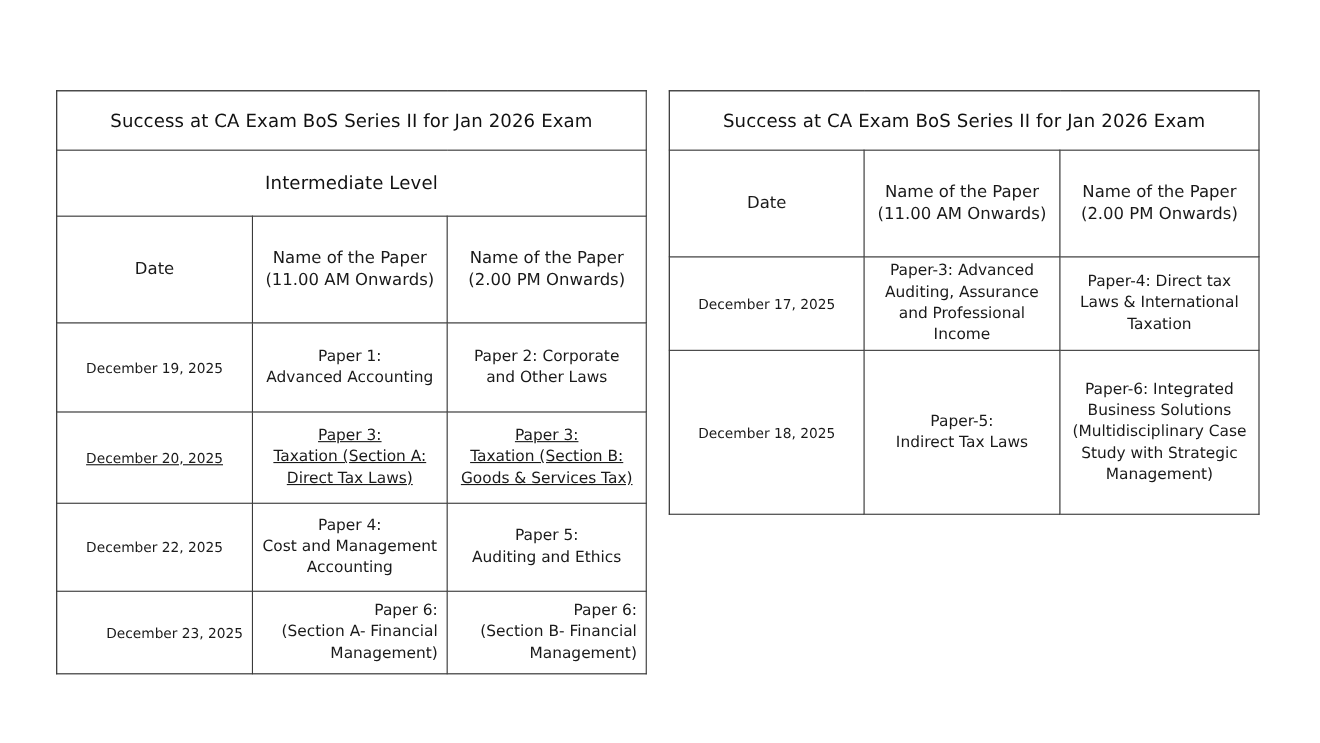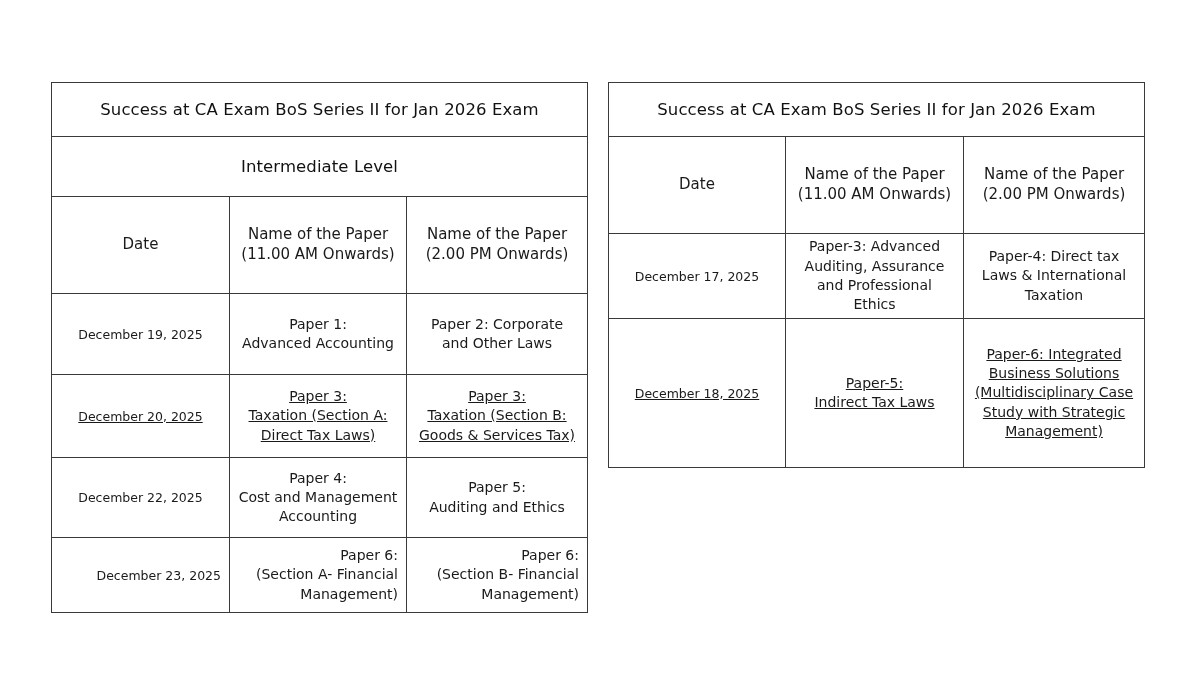--- a/index.html
+++ b/index.html
@@ -102,21 +102,21 @@
 
   
   #table-intermediate .row-body-0 td { height: 80px; }
   #table-intermediate .row-body-1 td { height: 82px; text-decoration: underline; }
   #table-intermediate .row-body-2 td { height: 79px; }
   #table-intermediate .row-body-3 td { height: 74px; text-align: right; }
 
   
   #table-final .row-body-0 td { height: 81px; }
   #table-final .row-body-1 td { height: 84px; }
-  #table-final .row-body-2 td { height: 148px; text-decoration: underline; }
+  #table-final .row-body-2 td { height: 148px; }
 </style>
 </head>
 <body>
 
 <div class="page">
 
   <table class="schedule-table" id="table-intermediate">
     <colgroup>
       <col class="c-date">
         <col class="c-am">
@@ -221,21 +221,21 @@
           <span class="line2">(2.00 PM Onwards)</span>
         </td>
       </tr>
 
 
       <tr class="row-body-1">
         <td class="date-cell">December 17, 2025</td>
         <td class="paper-cell">
           <span class="pl">Paper-3: Advanced</span>
           <span class="pl">Auditing, Assurance</span>
-          <span class="pl">and Professional Ethics</span>
+          <span class="pl">and Professional Income</span>
         </td>
         <td class="paper-cell">
           <span class="pl">Paper-4: Direct tax</span>
           <span class="pl">Laws &amp; International</span>
           <span class="pl">Taxation</span>
         </td>
       </tr>
 
       <tr class="row-body-2">
         <td class="date-cell">December 18, 2025</td>

